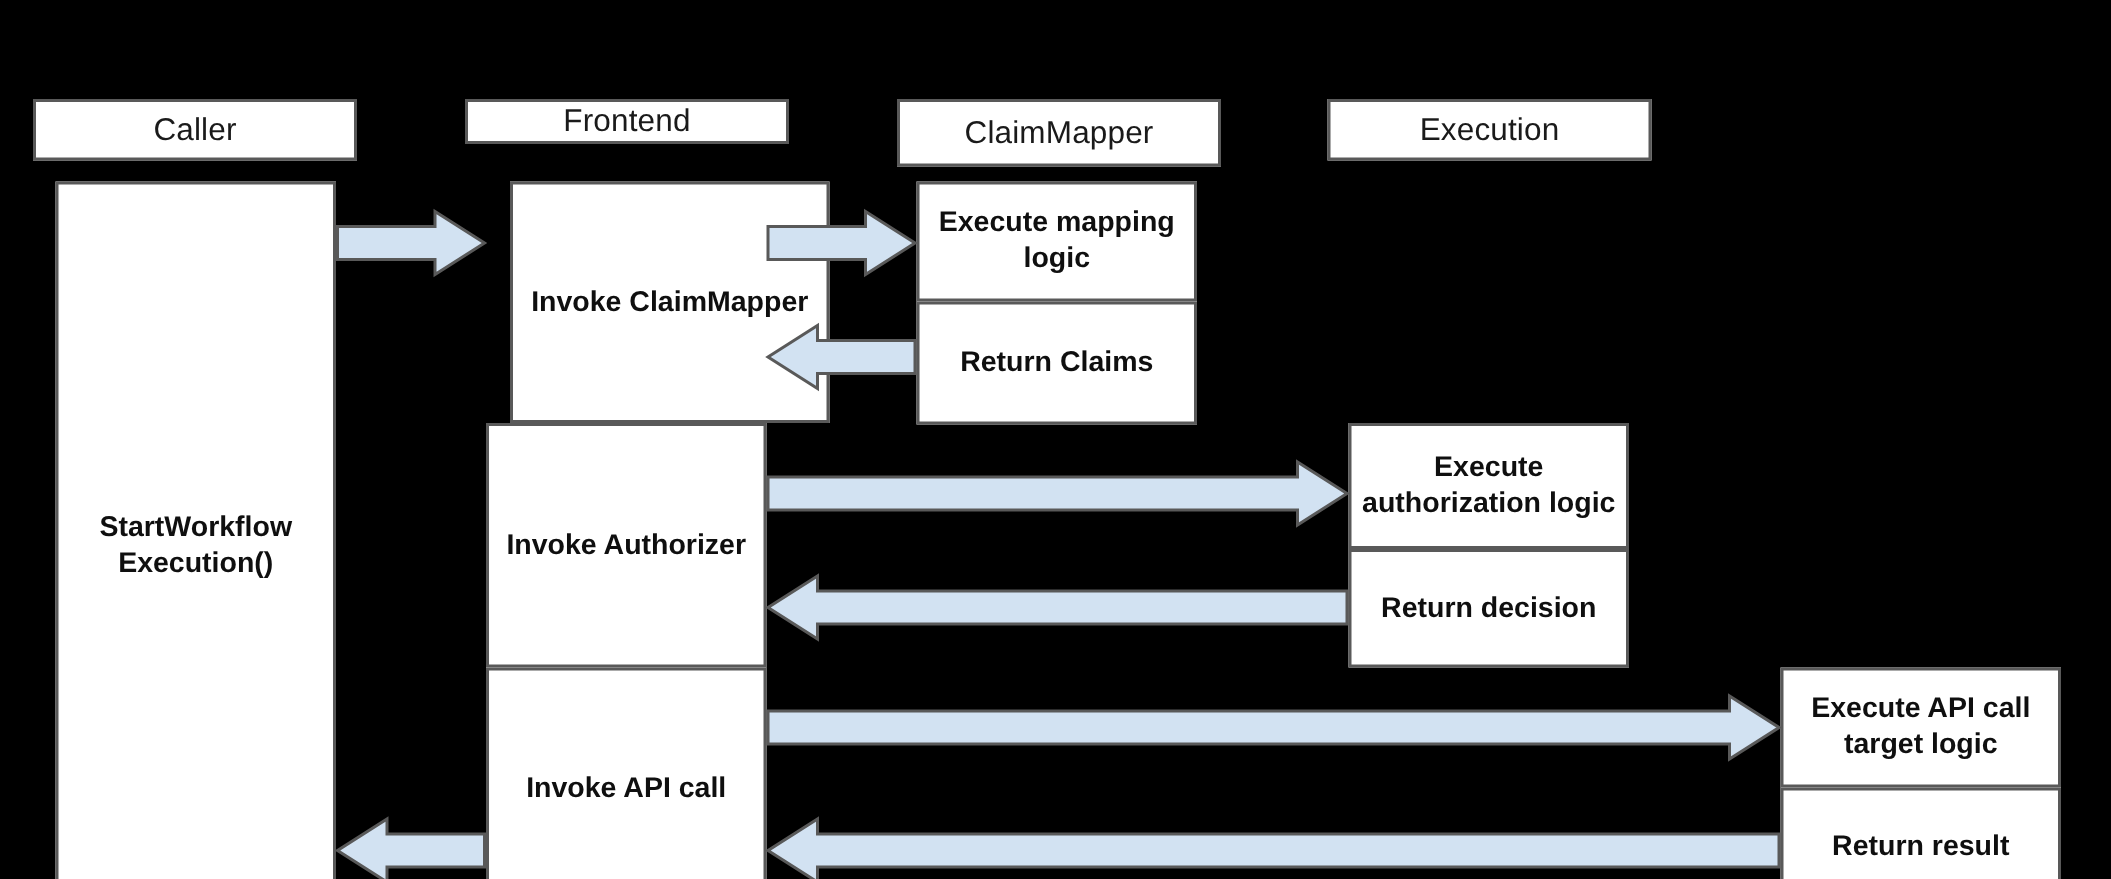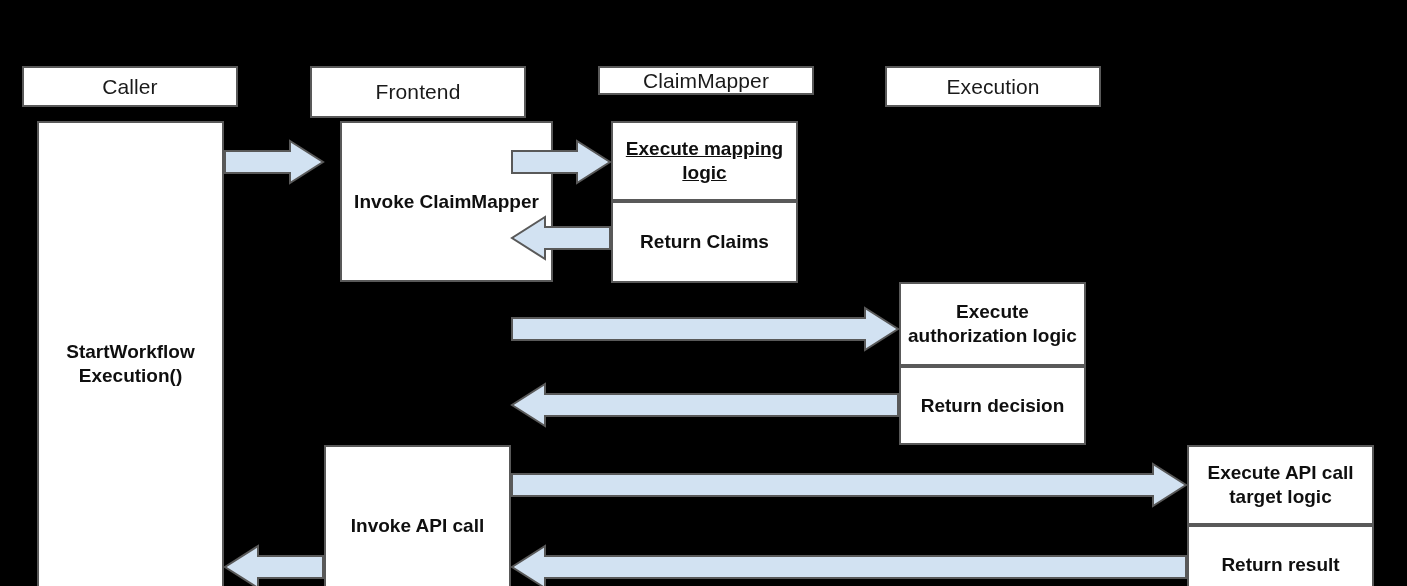--- a/index.html
+++ b/index.html
@@ -66,47 +66,50 @@
 </style>
 </head>
 <body>
 
 <div id="diagram">
 
   <div class="lifeline-header" style="left:22px; top:21px; width:216px; height:41px;">
     <span>Caller</span>
   </div>
 
-  <div class="lifeline-header" style="left:310px; top:21px; width:216px; height:52px;">
+  <div class="lifeline-header" style="left:310px; top:21px; width:216px; height:30px;">
     <span>Frontend</span>
   </div>
 
-  <div class="lifeline-header" style="left:598px; top:21px; width:216px; height:29px;">
+  <div class="lifeline-header" style="left:598px; top:21px; width:216px; height:45px;">
     <span>ClaimMapper</span>
   </div>
 
   <div class="lifeline-header" style="left:885px; top:21px; width:216px; height:41px;">
     <span>Execution</span>
   </div>
 
 
   <div class="activation" style="left:37px; top:76px; width:187px; height:486px;">
     <span>StartWorkflow Execution()</span>
   </div>
 
   <div class="activation" style="left:340px; top:76px; width:213px; height:161px;">
     <span>Invoke ClaimMapper</span>
   </div>
 
+  <div class="activation" style="left:324px; top:237px; width:187px; height:163px;">
+    <span>Invoke Authorizer</span>
+  </div>
 
   <div class="activation" style="left:324px; top:400px; width:187px; height:162px;">
     <span>Invoke API call</span>
   </div>
 
-  <div class="activation" style="left:611px; top:76px; width:187px; height:80px;text-decoration:underline;">
+  <div class="activation" style="left:611px; top:76px; width:187px; height:80px;">
     <span>Execute mapping logic</span>
   </div>
 
   <div class="activation" style="left:611px; top:156px; width:187px; height:82px;justify-content:center;">
     <span>Return Claims</span>
   </div>
 
   <div class="activation" style="left:899px; top:237px; width:187px; height:84px;">
     <span>Execute authorization logic</span>
   </div>

